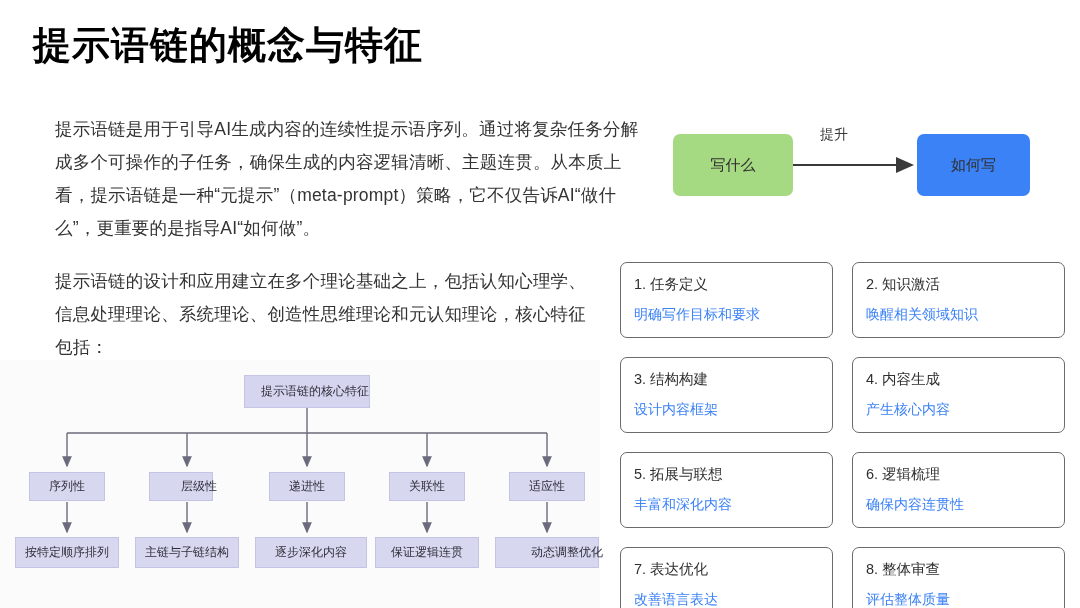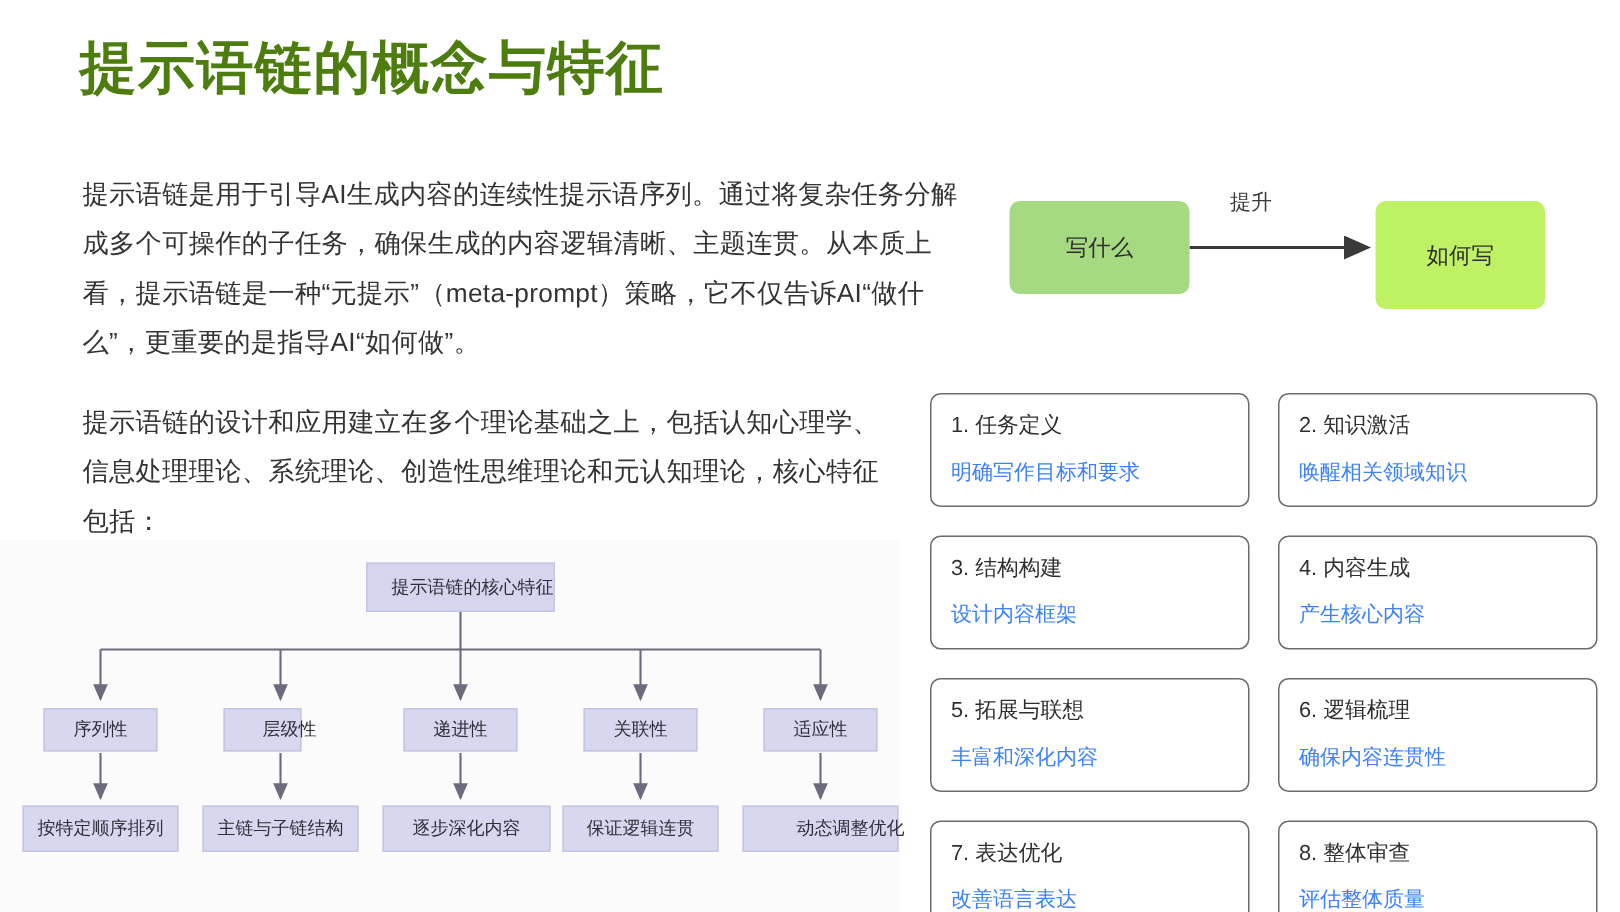--- a/index.html
+++ b/index.html
@@ -18,23 +18,22 @@
   }
 
   
   #slide-title {
     position: absolute;
     left: 33px;
     top: 20px;
     font-size: 38px;
     font-weight: bold;
     letter-spacing: 1px;
-    color: #4d7c0f;
+    color: #000000;
     white-space: nowrap;
-    margin-left: 20px;
   }
 
   
   .body-para {
     position: absolute;
     font-size: 17.5px;
     line-height: 33px;
     color: #333333;
     letter-spacing: 0.2px;
   }
@@ -70,22 +69,22 @@
     left: 13px;
     top: 16px;
     width: 120px;
     height: 62px;
     background: #a6da82;
   }
   #flow-box-target {
     left: 257px;
     top: 16px;
     width: 113px;
-    height: 72px;
-    background: #bef264;
+    height: 62px;
+    background: #3b82f6;
   }
   #flow-arrow-label {
     position: absolute;
     left: 160px;
     top: 8px;
     font-size: 14px;
     color: #3a3a3a;
   }
   #flow-arrow-svg {
     position: absolute;
@@ -268,21 +267,21 @@
     <line x1="547" y1="142" x2="547" y2="172" stroke="#6b6b7d" stroke-width="1.4" marker-end="url(#treehead)"></line>
   </svg>
 
   <div class="tree-node tree-node-root" style="left:244px; top:15px; width:126px; height:33px;">
     <span>提示语链的核心特征</span>
   </div>
 
   <div class="tree-node tree-node-feature" style="left:29px; top:112px; width:76px;">
     <span>序列性</span>
   </div>
-  <div class="tree-node tree-node-feature" style="left:149px; top:112px; width:52px;padding-left:36px;">
+  <div class="tree-node tree-node-feature" style="left:149px; top:112px; width:64px;padding-left:36px;">
     <span>层级性</span>
   </div>
   <div class="tree-node tree-node-feature" style="left:269px; top:112px; width:76px;">
     <span>递进性</span>
   </div>
   <div class="tree-node tree-node-feature" style="left:389px; top:112px; width:76px;">
     <span>关联性</span>
   </div>
   <div class="tree-node tree-node-feature" style="left:509px; top:112px; width:76px;justify-content:center;">
     <span>适应性</span>

